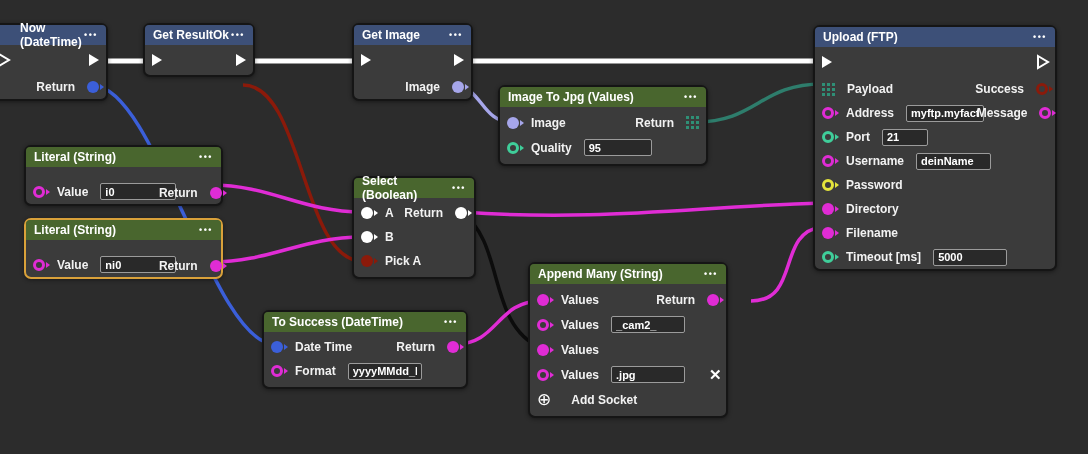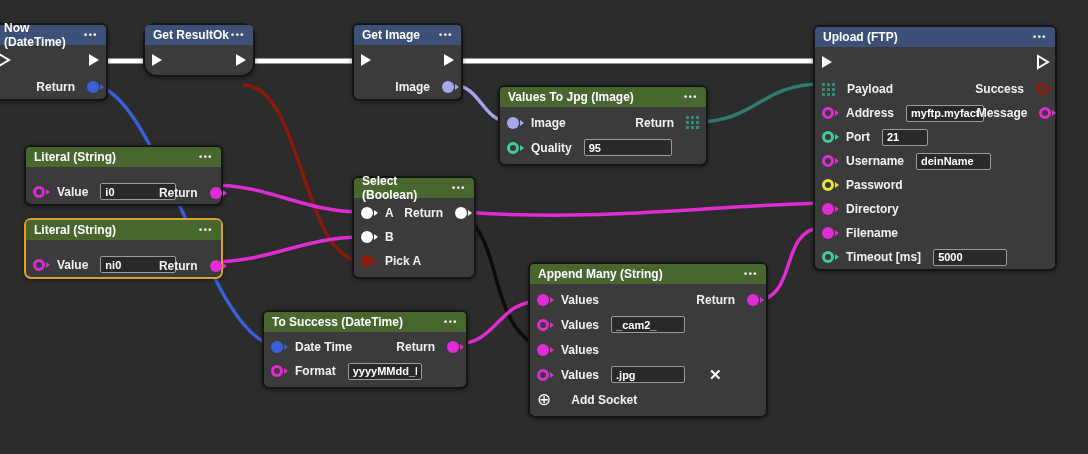--- a/index.html
+++ b/index.html
@@ -43,21 +43,21 @@
   }
   .sock.hollow::after { right:-8px; }
   .exec-tri { display:flex; align-items:center; flex:none; cursor:crosshair; }
   .grid-sock { display:flex; align-items:center; flex:none; cursor:crosshair; }
   .field {
     height:17px; background:#292929; border:1px solid #9b9b9b; border-radius:2px;
     color:#fff; font-family:"Liberation Sans", sans-serif; font-size:11px; font-weight:600;
     padding:0 4px; outline:none;
   }
   .w76 { width:76px; } .w74 { width:74px; } .w78 { width:78px; }
-  .w68 { width:88px; } .w46 { width:46px; } .w75 { width:75px; }
+  .w68 { width:68px; } .w46 { width:46px; } .w75 { width:75px; }
   .del-x { margin-left:12px; color:#fff; font-size:15px; font-weight:bold; cursor:pointer; line-height:1; }
   .add-sock-icon { color:#fff; font-size:17px; line-height:1; margin-right:8px; cursor:pointer; }
 </style>
 </head>
 <body>
 
 <div class="canvas">
 
   <svg class="wires" width="1088" height="454" viewBox="0 0 1088 454">
     <path d="M93,61 L157,61" stroke="#ffffff" stroke-width="5" fill="none"></path>
@@ -70,21 +70,21 @@
     <path d="M211,185 C271,185 302,212 362,212" stroke="#e02cd5" stroke-width="3.5" fill="none"></path>
     <path d="M211,262 C271,262 302,237 362,237" stroke="#e02cd5" stroke-width="3.5" fill="none"></path>
     <path d="M462,212 C600,222 700,206 822,203" stroke="#e02cd5" stroke-width="3.5" fill="none"></path>
     <path d="M462,213 C505,243 487,325 541,348" stroke="#0c0c0c" stroke-width="3.5" fill="none"></path>
     <path d="M456,344 C498,344 497,301 541,301" stroke="#e02cd5" stroke-width="3.5" fill="none"></path>
     <path d="M751,301 C801,301 776,232 822,227" stroke="#e02cd5" stroke-width="3.5" fill="none"></path>
   </svg>
 
   <div class="node" style="left:-10px;top:23px;width:118px;">
     <div class="node-header hdr-blue">
-      <span style="padding-left:4px;">Now (DateTime)</span>
+      <span style="padding-left:4px;margin-left:16px;">Now (DateTime)</span>
       <span class="menu-dots">•••</span>
     </div>
     <div class="row exec">
       <span class="exec-tri">
         <svg width="14" height="16" viewBox="0 0 14 16">
             <polygon points="2,2 12,8 2,14" fill="none" stroke="#fff" stroke-width="2"></polygon>
           </svg>
       </span>
       <span class="exec-tri">
         <svg width="14" height="16" viewBox="0 0 14 16">
@@ -93,40 +93,40 @@
       </span>
     </div>
     <div class="row">
       <span class="port out">
         <span class="lbl">Return</span>
         <span class="sock filled" style="--c:#3b5fd9;"></span>
       </span>
     </div>
   </div>
 
-  <div class="node" style="left:143px;top:23px;width:112px;border-radius:14px;">
+  <div class="node" style="left:143px;top:23px;width:112px;">
     <div class="node-header hdr-blue">
       <span>Get ResultOk</span>
       <span class="menu-dots">•••</span>
     </div>
     <div class="row exec">
       <span class="exec-tri">
         <svg width="14" height="16" viewBox="0 0 14 16">
             <polygon points="2,2 12,8 2,14" fill="#fff"></polygon>
           </svg>
       </span>
       <span class="exec-tri">
         <svg width="14" height="16" viewBox="0 0 14 16">
             <polygon points="2,2 12,8 2,14" fill="#fff"></polygon>
           </svg>
       </span>
     </div>
   </div>
 
-  <div class="node" style="left:352px;top:23px;width:111px;">
+  <div class="node" style="left:352px;top:23px;width:121px;">
     <div class="node-header hdr-blue">
       <span>Get Image</span>
       <span class="menu-dots">•••</span>
     </div>
     <div class="row exec">
       <span class="exec-tri">
         <svg width="14" height="16" viewBox="0 0 14 16">
             <polygon points="2,2 12,8 2,14" fill="#fff"></polygon>
           </svg>
       </span>
@@ -139,21 +139,21 @@
     <div class="row">
       <span class="port out">
         <span class="lbl">Image</span>
         <span class="sock filled" style="--c:#a6a6ea;"></span>
       </span>
     </div>
   </div>
 
   <div class="node" style="left:498px;top:85px;width:210px;">
     <div class="node-header hdr-green">
-      <span>Values To Jpg (Image)</span>
+      <span>Image To Jpg (Values)</span>
       <span class="menu-dots">•••</span>
     </div>
     <div class="node-body">
       <div class="row h25">
         <span class="port in">
           <span class="sock filled" style="--c:#a6a6ea;"></span>
           <span class="lbl">Image</span>
         </span>
         <span class="port out">
           <span class="lbl">Return</span>
@@ -363,21 +363,21 @@
       <div class="row">
         <span class="port in">
           <span class="sock hollow" style="--c:#e02cd5;"></span>
           <span class="lbl">Format</span>
           <input class="field w74" value="yyyyMMdd_HH" style="">
         </span>
       </div>
     </div>
   </div>
 
-  <div class="node" style="left:528px;top:262px;width:240px;">
+  <div class="node" style="left:528px;top:262px;width:200px;">
     <div class="node-header hdr-green">
       <span>Append Many (String)</span>
       <span class="menu-dots">•••</span>
     </div>
     <div class="node-body">
       <div class="row h25">
         <span class="port in">
           <span class="sock filled" style="--c:#e02cd5;"></span>
           <span class="lbl">Values</span>
         </span>

